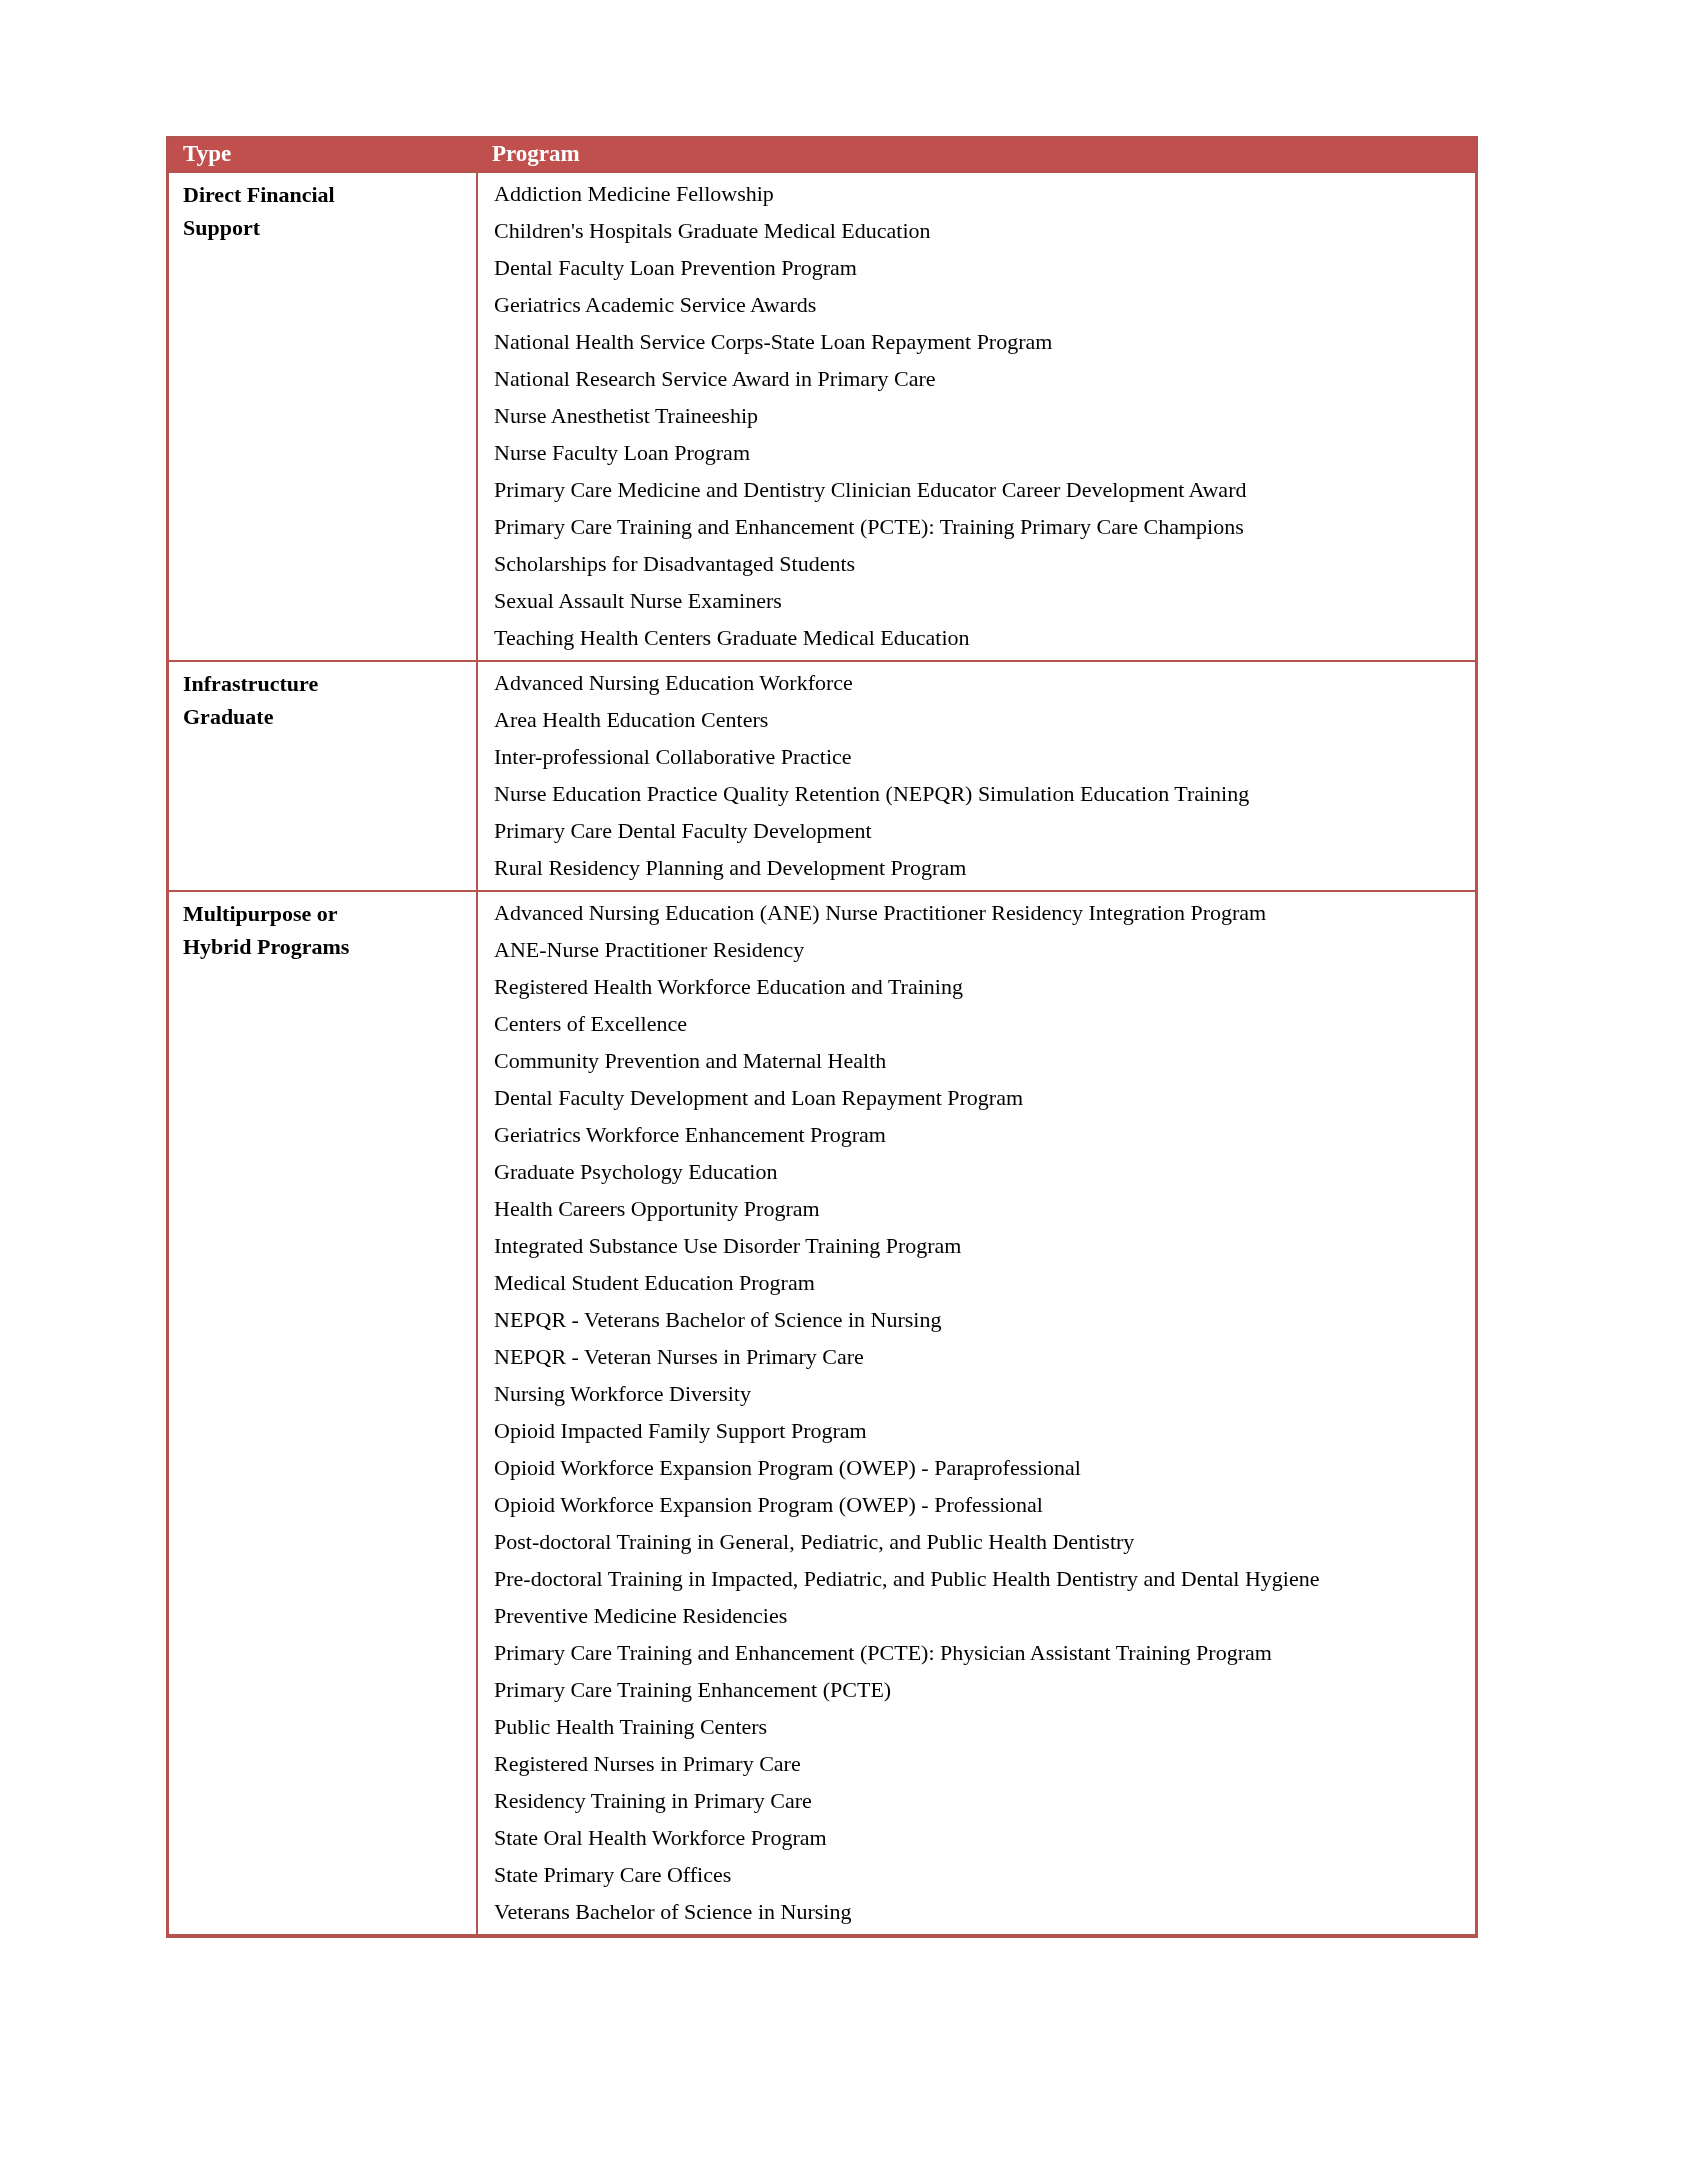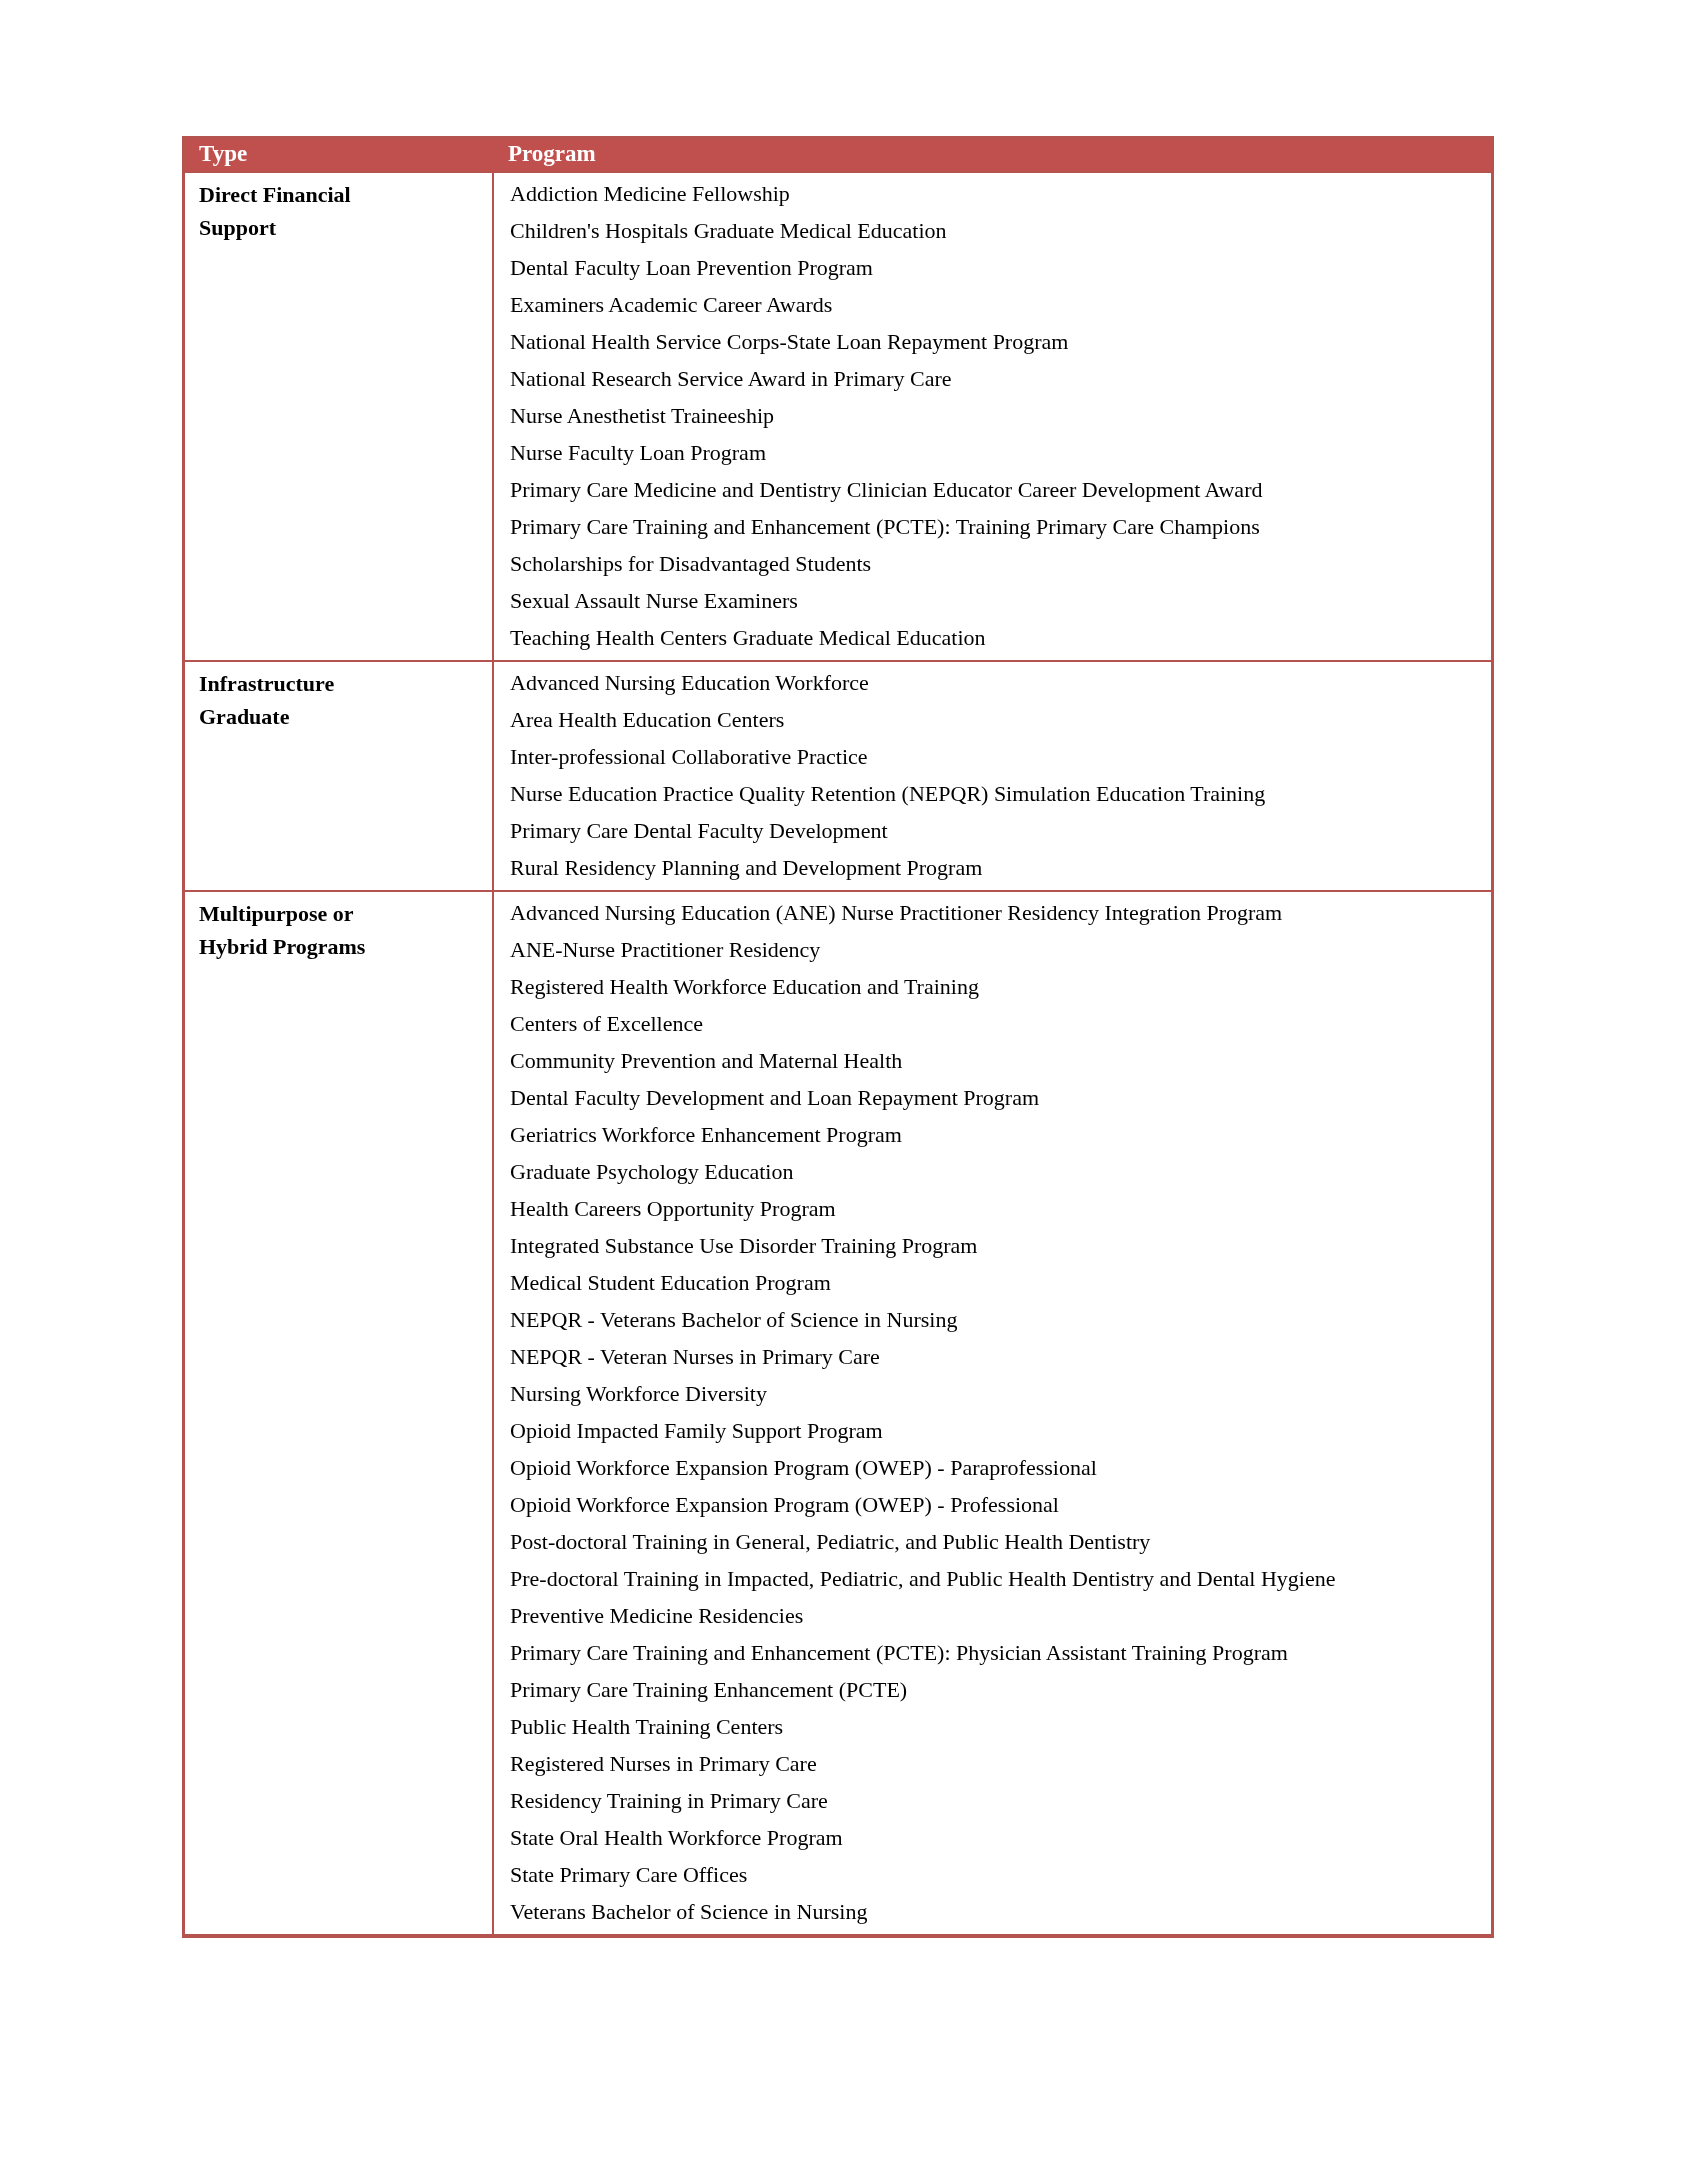--- a/index.html
+++ b/index.html
@@ -10,21 +10,21 @@
   .page {
     position: relative;
     width: 1683px;
     height: 2178px;
     background: #ffffff;
     font-family: "Liberation Serif", serif;
     color: #000000;
   }
   table.programs {
     position: absolute;
-    left: 182px;
+    left: 166px;
     top: 136px;
     width: 1276px;
     border-collapse: collapse;
     table-layout: fixed;
   }
   table.programs th,
   table.programs td {
     border: 2px solid #b5534f;
   }
   table.programs {
@@ -78,21 +78,21 @@
     </thead>
     <tbody id="tbody">
   <tr>
     <td class="type-cell">
       <div class="type-label">Direct Financial Support</div>
     </td>
     <td class="prog-cell">
             <div class="prog-line">Addiction Medicine Fellowship</div>
             <div class="prog-line">Children's Hospitals Graduate Medical Education</div>
             <div class="prog-line">Dental Faculty Loan Prevention Program</div>
-            <div class="prog-line">Examiners Academic Career Awards</div>
+            <div class="prog-line">Geriatrics Academic Service Awards</div>
             <div class="prog-line">National Health Service Corps-State Loan Repayment Program</div>
             <div class="prog-line">National Research Service Award in Primary Care</div>
             <div class="prog-line">Nurse Anesthetist Traineeship</div>
             <div class="prog-line">Nurse Faculty Loan Program</div>
             <div class="prog-line">Primary Care Medicine and Dentistry Clinician Educator Career Development Award</div>
             <div class="prog-line">Primary Care Training and Enhancement (PCTE): Training Primary Care Champions</div>
             <div class="prog-line">Scholarships for Disadvantaged Students</div>
             <div class="prog-line">Sexual Assault Nurse Examiners</div>
             <div class="prog-line">Teaching Health Centers Graduate Medical Education</div>
           </td>

